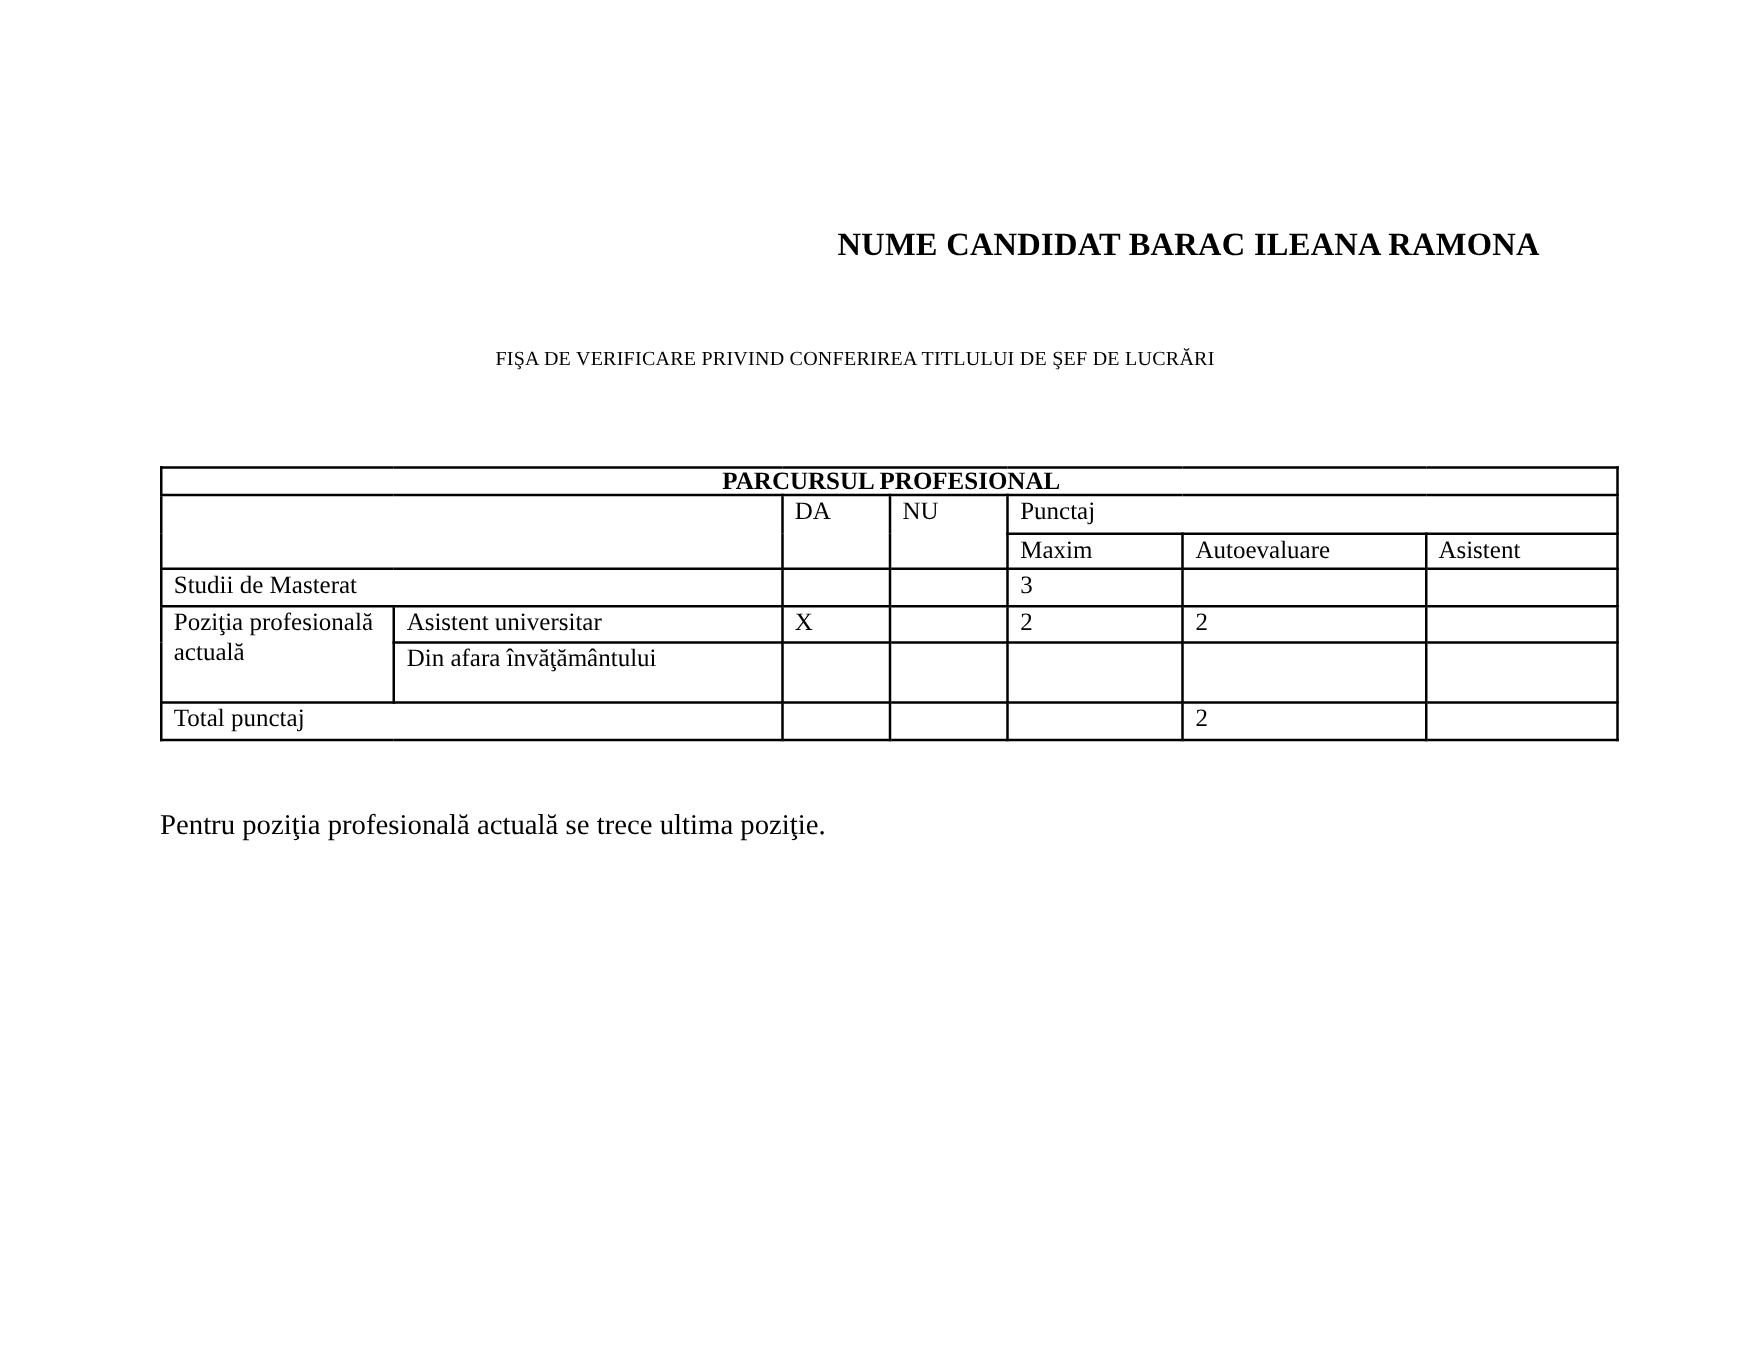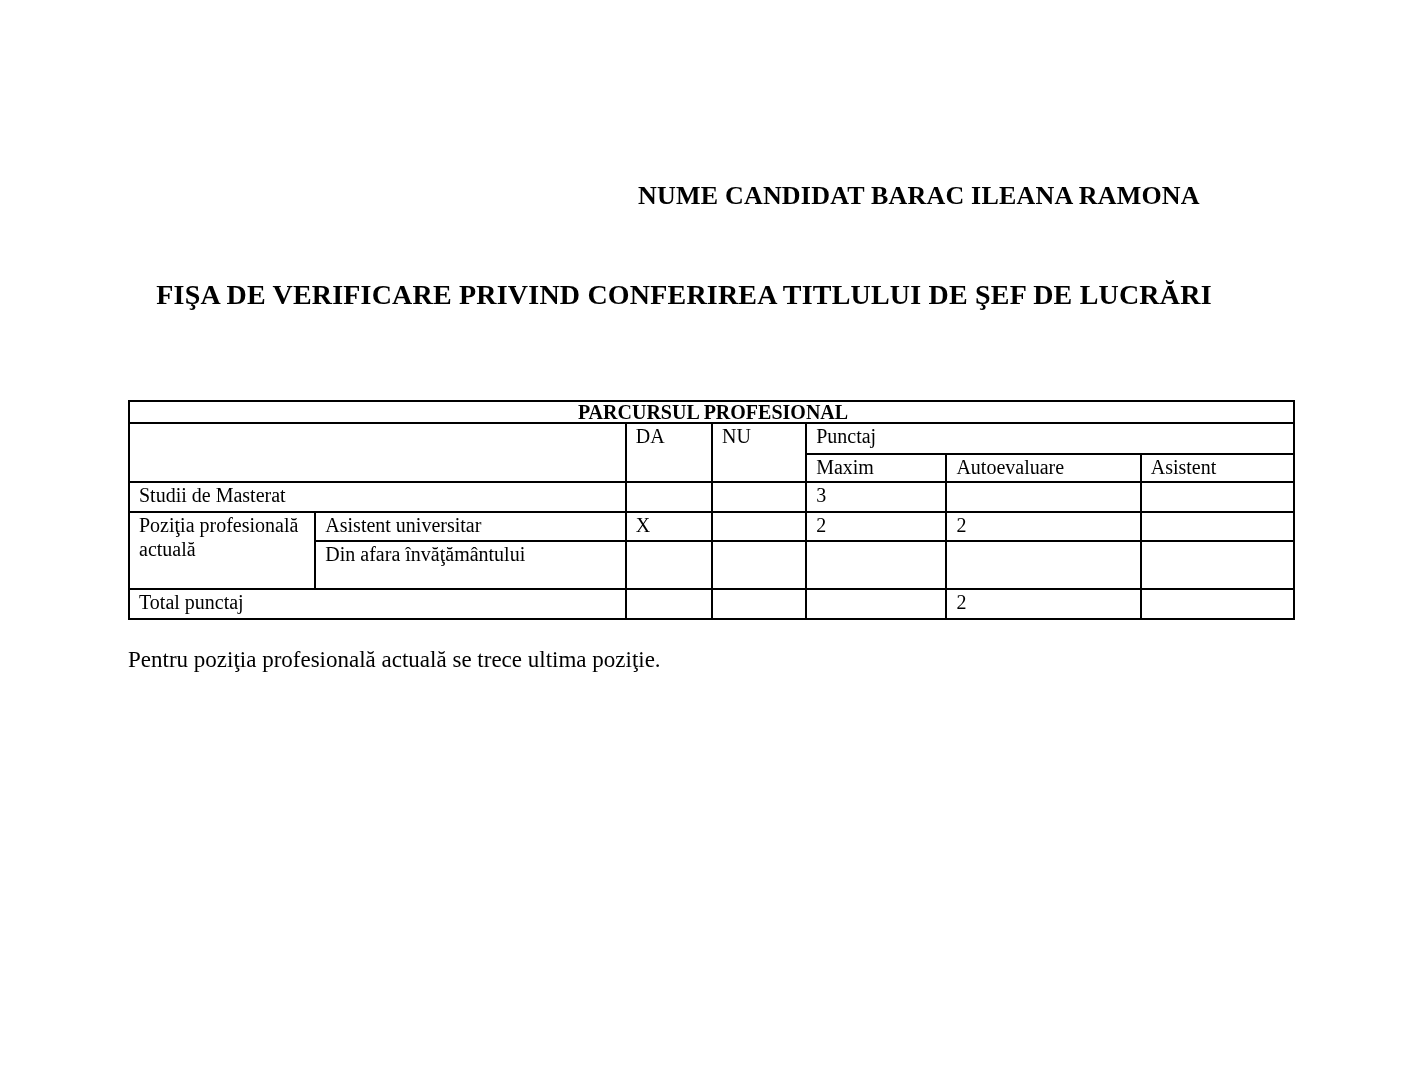--- a/index.html
+++ b/index.html
@@ -11,42 +11,42 @@
     position: relative;
     width: 1408px;
     height: 1088px;
     background: #ffffff;
     color: #000000;
     font-family: "Liberation Serif", "DejaVu Serif", serif;
     overflow: hidden;
   }
   .candidate-line {
     position: absolute;
-    left: 638px;
+    left: 670px;
     top: 181px;
     font-size: 26px;
     font-weight: bold;
     white-space: nowrap;
     letter-spacing: 0.2px;
   }
   .doc-title {
     position: absolute;
     left: 0;
     top: 279px;
     width: 1368px;
     text-align: center;
-    font-size: 28px;
-    font-weight: bold;
+    font-size: 16px;
+    font-weight: normal;
     white-space: nowrap;
     letter-spacing: 0.2px;
   }
   table.form-table {
     position: absolute;
     left: 128px;
-    top: 400px;
+    top: 373px;
     width: 1167px;
     border-collapse: collapse;
     table-layout: fixed;
   }
   table.form-table td {
     border: 2px solid #000000;
     padding: 1px 6px 1px 9px;
     vertical-align: top;
     font-size: 20px;
     line-height: 1.18;

